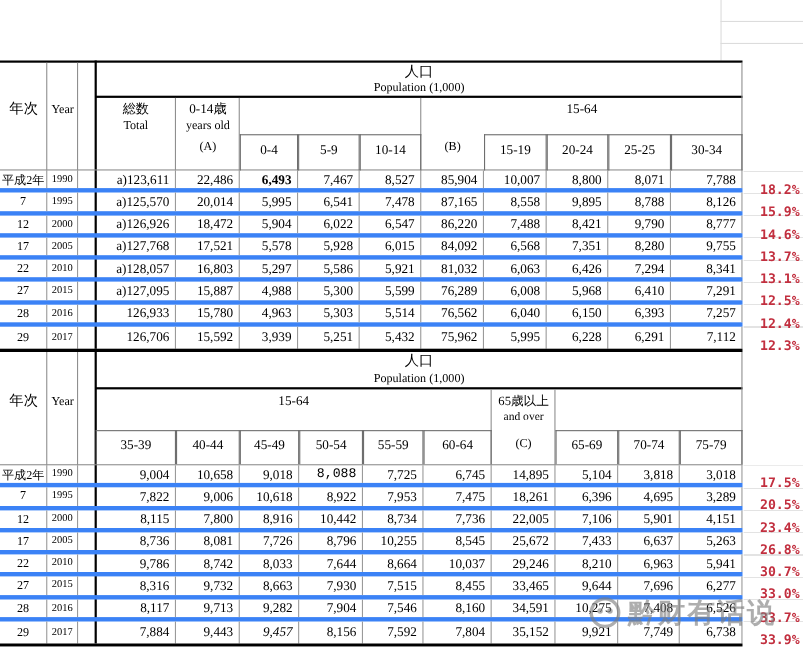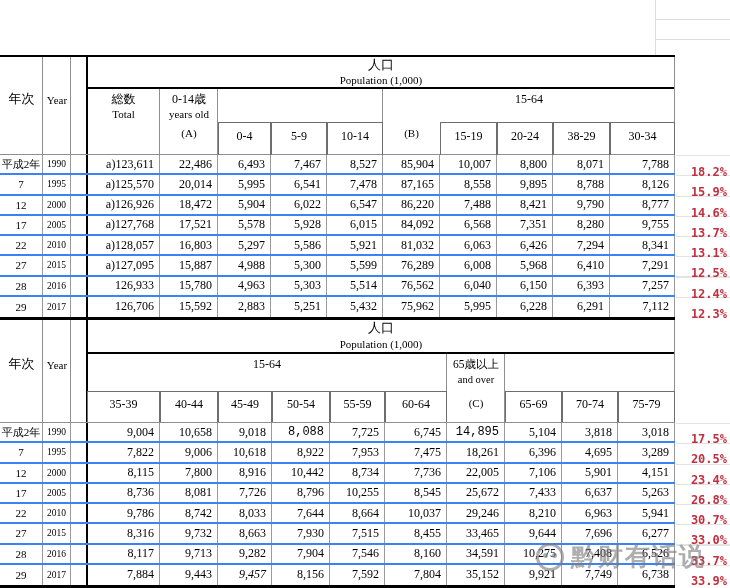--- a/index.html
+++ b/index.html
@@ -9,21 +9,21 @@
   .note.jp{left:4px;top:3px;font-size:12.5px;}
   .note.en{left:3px;top:21px;font-size:12.5px;}
   .tbl{position:absolute;left:0;width:730px;}
   .lbl{position:absolute;display:flex;align-items:center;justify-content:center;white-space:nowrap;}
   .hl{position:absolute;background:#000;}
   .hl.thin{background:#8f8f8f;}
   .vl{position:absolute;width:1px;background:#8f8f8f;}
   .vl.thickv{width:2px;background:#000;}
   .box{position:absolute;border:1px solid #6e6e6e;border-bottom:none;display:flex;align-items:center;
        justify-content:center;font-size:12px;padding-bottom:5px;box-sizing:border-box;}
-  .drow{position:absolute;left:0;width:675px;display:flex;border-bottom:2px solid #3b82f6;box-sizing:border-box;background:transparent;}
+  .drow{position:absolute;left:0;width:675px;display:flex;border-bottom:4px solid #3b82f6;box-sizing:border-box;background:transparent;}
   .drow.last{border-bottom:none;}
   .cell{box-sizing:border-box;height:100%;display:flex;align-items:center;flex:none;}
   .cell.era{width:43px;justify-content:center;font-size:11px;border-right:1px solid #9a9a9a;white-space:nowrap;}
   .cell.year{width:28px;justify-content:center;font-size:9.5px;border-right:1px solid #9a9a9a;}
   .cell.gap{width:16px;}
   .cell.val{justify-content:flex-end;padding-right:5px;font-size:12px;border-right:1px solid #9a9a9a;white-space:nowrap;}
   .redline{position:absolute;left:677px;width:50px;height:19px;text-align:right;line-height:19px;
            font-family:"DejaVu Sans Mono",monospace;font-weight:bold;font-size:12px;color:#c22f3f;}
   .redgrid{position:absolute;left:676px;width:54px;
            background:repeating-linear-gradient(to bottom,#e3e3e3 0 1px,transparent 1px 20.25px);}
@@ -69,31 +69,31 @@
     <div class="vl" style="left:382px;top:34px;height:66px;"></div>
     <div class="vl" style="left:674px;top:2px;height:98px;"></div>
     <div class="hl thin" style="left:0;top:99px;width:675px;height:1px;"></div>
 
     <div id="t1boxes">
         <div class="box" style="left: 218px; width: 53px; top: 67px; height: 33px;">0-4</div>
         <div class="box" style="left: 271px; width: 56px; top: 67px; height: 33px;">5-9</div>
         <div class="box" style="left: 327px; width: 56px; top: 67px; height: 33px;">10-14</div>
         <div class="box" style="left: 440px; width: 57px; top: 67px; height: 33px;">15-19</div>
         <div class="box" style="left: 497px; width: 56px; top: 67px; height: 33px;">20-24</div>
-        <div class="box" style="left: 553px; width: 57px; top: 67px; height: 33px;">38-29</div>
+        <div class="box" style="left: 553px; width: 57px; top: 67px; height: 33px;">25-25</div>
         <div class="box" style="left: 610px; width: 65px; top: 67px; height: 33px;">30-34</div>
       </div>
     <div id="t1rows">
         <div class="drow" style="top: 100px; height: 20.25px;">
           <div class="cell era">平成2年</div>
           <div class="cell year">1990</div>
           <div class="cell gap"></div>
           <div class="cell val" style="width: 73px;">a)123,611</div>
           <div class="cell val" style="width: 58px;">22,486</div>
-          <div class="cell val" style="width: 53px;">6,493</div>
+          <div class="cell val" style="width: 53px; font-weight: bold;">6,493</div>
           <div class="cell val" style="width: 56px;">7,467</div>
           <div class="cell val" style="width: 56px;">8,527</div>
           <div class="cell val" style="width: 57px;">85,904</div>
           <div class="cell val" style="width: 57px;">10,007</div>
           <div class="cell val" style="width: 56px;">8,800</div>
           <div class="cell val" style="width: 57px;">8,071</div>
           <div class="cell val" style="width: 65px;">7,788</div>
         </div>
         <div class="drow" style="top: 120.25px; height: 20.25px;">
           <div class="cell era">7</div>
@@ -184,21 +184,21 @@
           <div class="cell val" style="width: 56px;">6,150</div>
           <div class="cell val" style="width: 57px;">6,393</div>
           <div class="cell val" style="width: 65px;">7,257</div>
         </div>
         <div class="drow last" style="top: 241.75px; height: 20.25px;">
           <div class="cell era">29</div>
           <div class="cell year">2017</div>
           <div class="cell gap"></div>
           <div class="cell val" style="width: 73px;">126,706</div>
           <div class="cell val" style="width: 58px;">15,592</div>
-          <div class="cell val" style="width: 53px;">2,883</div>
+          <div class="cell val" style="width: 53px;">3,939</div>
           <div class="cell val" style="width: 56px;">5,251</div>
           <div class="cell val" style="width: 56px;">5,432</div>
           <div class="cell val" style="width: 57px; text-align: right;">75,962</div>
           <div class="cell val" style="width: 57px;">5,995</div>
           <div class="cell val" style="width: 56px;">6,228</div>
           <div class="cell val" style="width: 57px;">6,291</div>
           <div class="cell val" style="width: 65px;">7,112</div>
         </div>
       </div>
     <div class="redgrid" style="top:100px;height:162px;"></div>
@@ -250,21 +250,21 @@
         <div class="drow" style="top: 106px; height: 20.25px;">
           <div class="cell era">平成2年</div>
           <div class="cell year">1990</div>
           <div class="cell gap"></div>
           <div class="cell val" style="width: 73px;">9,004</div>
           <div class="cell val" style="width: 58px;">10,658</div>
           <div class="cell val" style="width: 54px;">9,018</div>
           <div class="cell val" style="width: 58px; font-family: Liberation Mono, monospace;">8,088</div>
           <div class="cell val" style="width: 55px;">7,725</div>
           <div class="cell val" style="width: 62px;">6,745</div>
-          <div class="cell val" style="width: 58px; font-family: Liberation Mono, monospace;">14,895</div>
+          <div class="cell val" style="width: 58px;">14,895</div>
           <div class="cell val" style="width: 57px;">5,104</div>
           <div class="cell val" style="width: 56px;">3,818</div>
           <div class="cell val" style="width: 57px;">3,018</div>
         </div>
         <div class="drow" style="top: 126.25px; height: 20.25px;">
           <div class="cell era">7</div>
           <div class="cell year">1995</div>
           <div class="cell gap"></div>
           <div class="cell val" style="width: 73px;">7,822</div>
           <div class="cell val" style="width: 58px;">9,006</div>

